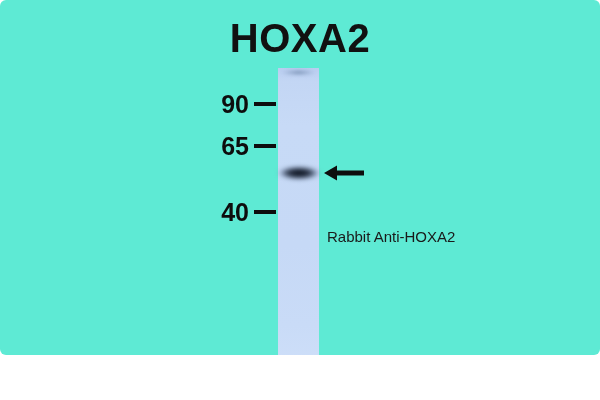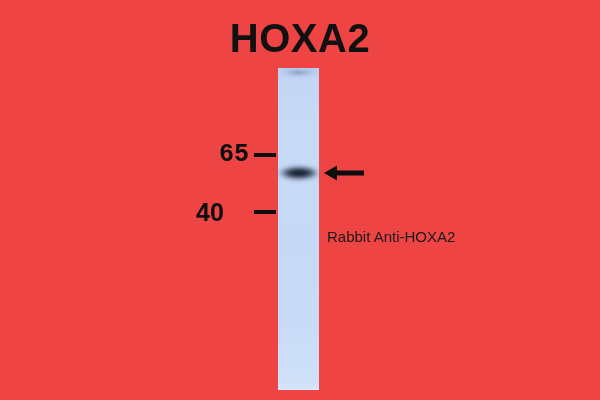--- a/index.html
+++ b/index.html
@@ -3,24 +3,25 @@
 <meta charset="utf-8">
 <style>
   html, body {
     margin: 0;
     padding: 0;
     background: #ffffff;
   }
   #figure {
     position: relative;
     width: 600px;
-    height: 400px;
-    background: #ef4444;
+    height: 355px;
+    background: #5eead4;
     overflow: hidden;
     font-family: "Liberation Sans", sans-serif;
+    border-radius: 6px;
     -webkit-font-smoothing: antialiased;
   }
 
   
   #blot-title {
     position: absolute;
     left: 0;
     top: 16px;
     width: 600px;
     text-align: center;
@@ -140,27 +141,31 @@
   <div id="lane-well"></div>
 
   <div id="band"></div>
 
   <div id="band-arrow">
     <svg width="40" height="20" viewBox="0 0 40 20">
       <polygon points="0,10 13,2.5 13,7.5 40,7.5 40,12.5 13,12.5 13,17.5" fill="#0d0d0d"></polygon>
     </svg>
   </div>
 
+  <div class="mw-marker" style="left:196px; top:91px; width:80px;">
+    <span class="mw-label">90</span>
+    <span class="mw-tick"></span>
+  </div>
 
-  <div class="mw-marker" style="left:196px; top:142px; width:80px;font-family:Liberation Mono, monospace;">
+  <div class="mw-marker" style="left:196px; top:133px; width:80px;">
     <span class="mw-label">65</span>
     <span class="mw-tick"></span>
   </div>
 
-  <div class="mw-marker" style="left:196px; top:199px; width:80px;justify-content:space-between;">
+  <div class="mw-marker" style="left:196px; top:199px; width:80px;">
     <span class="mw-label">40</span>
     <span class="mw-tick"></span>
   </div>
 
 
 
   <div id="annotation">
     <div class="ann-line">Rabbit Anti-HOXA2</div>
   </div>
 

